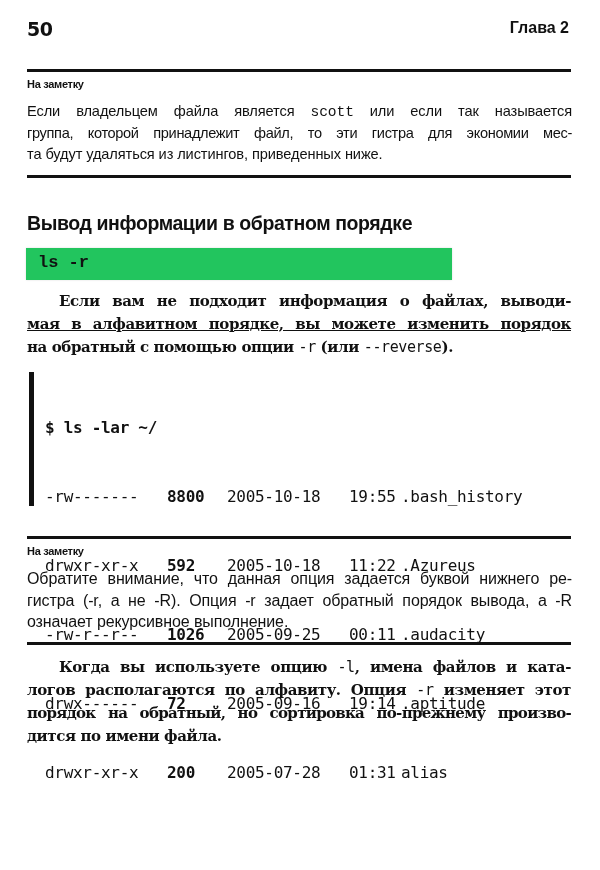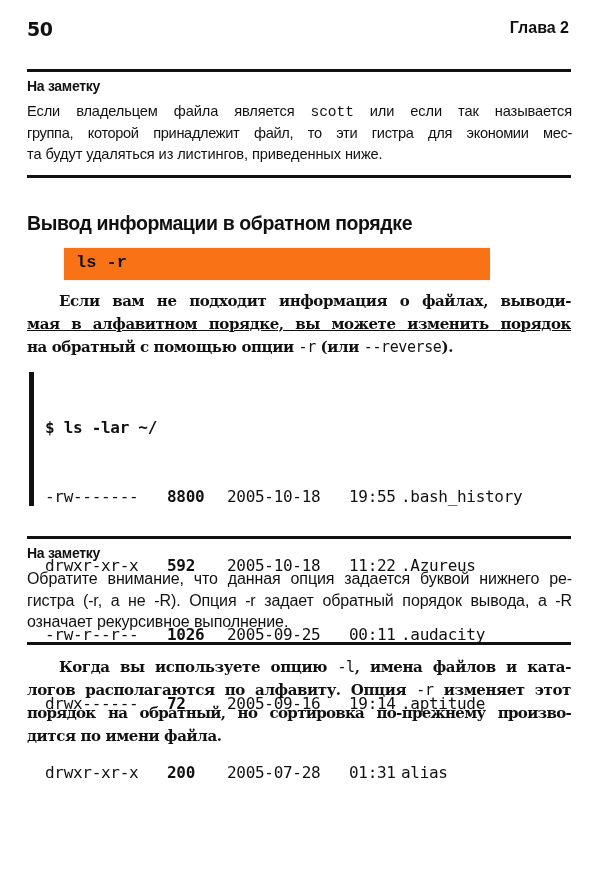--- a/index.html
+++ b/index.html
@@ -15,37 +15,36 @@
       text-align: right;
     }
     .chapter {
       right: 31px; top: 19px; font-weight: bold; font-size: 16px;
       font-family: "Liberation Sans", sans-serif;
     }
     .rule {
       left: 27px; width: 544px; height: 3px; background: #111;
     }
     .note-title {
-      left: 27px; font-weight: bold; font-size: 14px;
+      left: 27px; font-weight: bold; font-size: 11px;
       font-family: "Liberation Sans", sans-serif; letter-spacing: -0.3px;
     }
     .note-text {
       left: 27px; width: 545px; font-size: 14.6px; line-height: 21px;
       font-family: "Liberation Sans", sans-serif; text-align: justify;
       letter-spacing: -0.1px;
     }
     .mono { font-family: "Liberation Mono", monospace; }
     .section-title {
       left: 27px; top: 212px; font-weight: bold; font-size: 19.5px;
       font-family: Liberation Sans, sans-serif; letter-spacing: -0.4px;
     }
     .cmd-box {
-      left: 26px; top: 248px; width: 426px; height: 32px; background: #f97316;
+      left: 26px; top: 248px; width: 426px; height: 32px; background: #22c55e;
       box-shadow: 0 0 2px #ddd;
-      margin-left: 38px;
     }
     .cmd-box span {
       position: absolute; left: 12px; top: 5px; font-family: "Liberation Mono", monospace;
       font-weight: bold; font-size: 17px;
     }
     .body-text {
       left: 27px; width: 544px; font-family: "DejaVu Serif", serif; font-weight: bold;
       font-size: 15px; line-height: 23px; text-align: justify; letter-spacing: -0.4px;
     }
     .body-text .indent { display: inline-block; width: 32px; }

